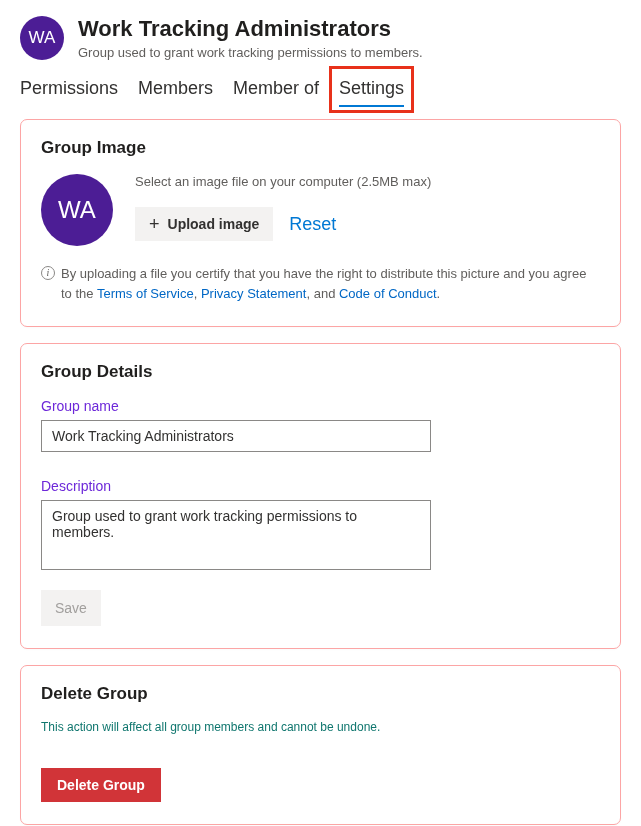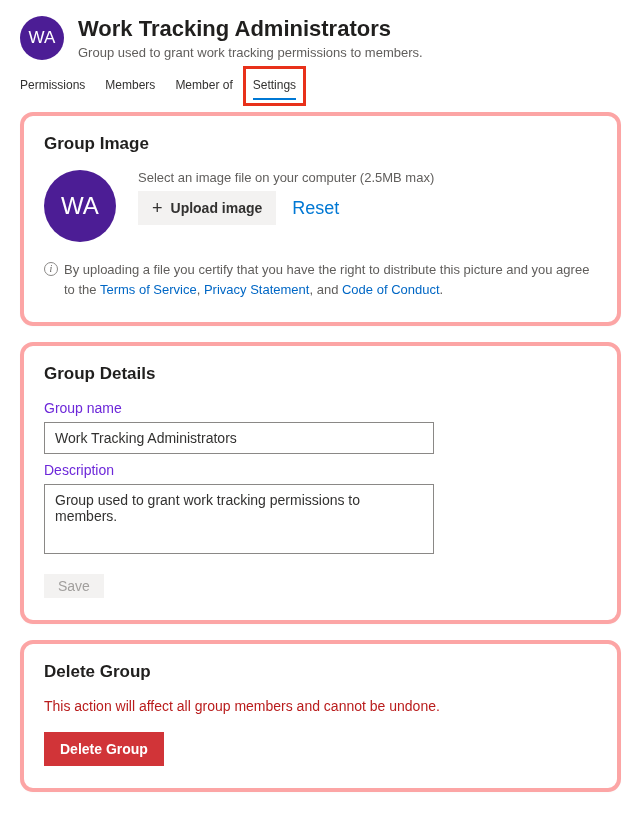--- a/index.html
+++ b/index.html
@@ -11,42 +11,42 @@
     color: #323130;
     width: 641px;
   }
   .header { display: flex; align-items: center; gap: 14px; margin-bottom: 12px; }
   .avatar-lg, .avatar-xl { border-radius: 50%; background: #4c1d95; color: #fff; display: flex; align-items: center; justify-content: center; }
   .avatar-lg { width: 44px; height: 44px; font-size: 17px; font-weight: 400; }
   .avatar-xl { width: 72px; height: 72px; font-size: 24px; font-weight: 400; }
   .title { font-size: 22px; font-weight: 600; color: #201f1e; line-height: 1.2; }
   .subtitle { font-size: 13px; color: #605e5c; margin-top: 2px; }
   .tabs { display: flex; gap: 20px; margin-bottom: 14px; }
-  .tab { font-size: 12px; color: #323130; padding: 6px 0; cursor: pointer; position: relative; }
+  .tab { font-size: 18px; color: #323130; padding: 6px 0; cursor: pointer; position: relative; }
   .tab.active { font-weight: 400; }
   .tab.active::after { content: ""; position: absolute; left: 0; right: 0; bottom: -2px; height: 2px; background: #0078d4; }
   .tab-highlight-box { position: absolute; border: 3px solid #e8311a; top: -6px; left: -10px; right: -10px; bottom: -8px; pointer-events: none; }
   .tab-wrap { position: relative; }
-  .card { border: 4px solid #fca5a5; border-radius: 13px; background: #fff; padding: 18px 20px 22px; margin-bottom: 16px; box-shadow: 0 1px 2px rgba(0,0,0,0.02); }
+  .card { border: 1px solid #fca5a5; border-radius: 7px; background: #fff; padding: 18px 20px 22px; margin-bottom: 16px; box-shadow: 0 1px 2px rgba(0,0,0,0.02); }
   .card h2 { margin: 0 0 16px; font-size: 17px; font-weight: 600; color: #201f1e; }
   .gi-row { display: flex; align-items: flex-start; gap: 22px; margin-bottom: 18px; }
-  .gi-col { display: flex; flex-direction: column; gap: 6px; }
+  .gi-col { display: flex; flex-direction: column; gap: 18px; }
   .hint { font-size: 13px; color: #605e5c; }
   .btn-row { display: flex; align-items: center; gap: 16px; }
   .btn { display: inline-flex; align-items: center; gap: 8px; background: #f3f2f1; border: none; padding: 8px 14px; font-size: 14px; font-weight: 600; color: #323130; cursor: pointer; }
   .btn .plus { font-size: 18px; font-weight: 400; line-height: 1; }
   .link { color: #0078d4; font-size: 18px; cursor: pointer; }
   .link-inline { color: #0067c5; text-decoration: none; }
   .legal { font-size: 13px; color: #605e5c; line-height: 1.55; display: flex; gap: 6px; }
   .legal .info-icon { flex-shrink: 0; width: 14px; height: 14px; border: 1px solid #8a8886; border-radius: 50%; display: inline-flex; align-items: center; justify-content: center; font-size: 10px; color: #605e5c; margin-top: 2px; font-style: italic; font-family: serif; }
   .field-label { font-size: 14px; color: #6d28d9; margin-bottom: 6px; margin-top: 8px; }
   .text-input { width: 390px; max-width: 100%; border: 1px solid #8a8886; padding: 7px 10px; font-size: 14px; font-family: inherit; color: #323130; }
   .textarea { width: 390px; max-width: 100%; height: 70px; border: 1px solid #8a8886; padding: 7px 10px; font-size: 14px; font-family: inherit; color: #323130; resize: none; }
-  .btn-save { background: #f3f2f1; border: none; padding: 4px 14px; font-size: 14px; color: #a19f9d; margin-top: 16px; cursor: default; }
-  .warn-text { font-size: 14px; color: #b91c1c; margin-bottom: 18px; }
+  .btn-save { background: #f3f2f1; border: none; padding: 10px 14px; font-size: 14px; color: #a19f9d; margin-top: 16px; cursor: default; }
+  .warn-text { font-size: 12px; color: #0f766e; margin-bottom: 34px; }
   .btn-danger { background: #d13438; color: #fff; border: none; padding: 9px 16px; font-size: 14px; font-weight: 600; cursor: pointer; }
 </style>
 </head>
 <body>
 
 <div class="header">
   <div class="avatar-lg">WA</div>
   <div>
     <div class="title">Work Tracking Administrators</div>
     <div class="subtitle">Group used to grant work tracking permissions to members.</div>
@@ -83,21 +83,21 @@
     <span>
       <span>By uploading a file you certify that you have the right to distribute this picture and you agree to the </span><a class="link-inline">Terms of Service</a><span>, </span><a class="link-inline">Privacy Statement</a><span>, and </span><a class="link-inline">Code of Conduct</a><span>.</span>
     </span>
   </div>
 </div>
 
 <div class="card">
   <h2>Group Details</h2>
   <div class="field-label">Group name</div>
   <input type="text" class="text-input" value="Work Tracking Administrators" style="">
-  <div class="field-label" style="margin-top:8px">Description</div>
+  <div class="field-label" style="margin-top:26px">Description</div>
   <textarea class="textarea" style="">Group used to grant work tracking permissions to members.</textarea>
   <div>
     <button class="btn-save">Save</button>
   </div>
 </div>
 
 <div class="card">
   <h2>Delete Group</h2>
   <div class="warn-text">This action will affect all group members and cannot be undone.</div>
   <button class="btn-danger">Delete Group</button>

